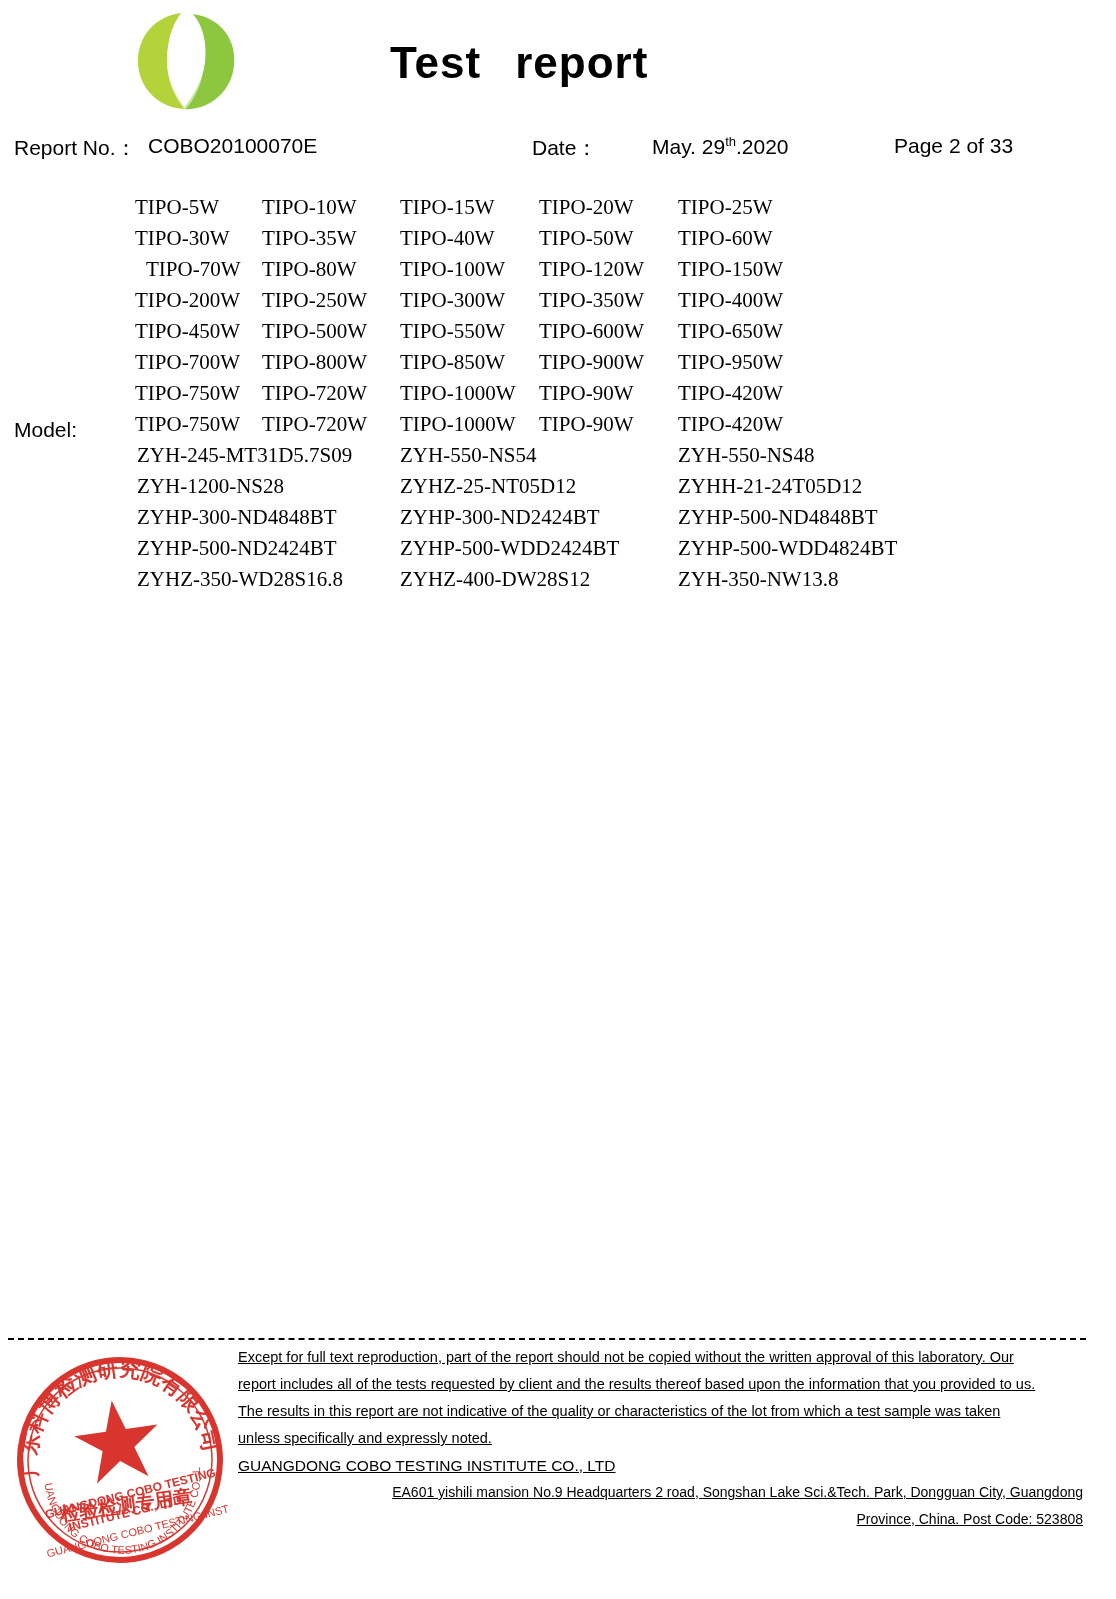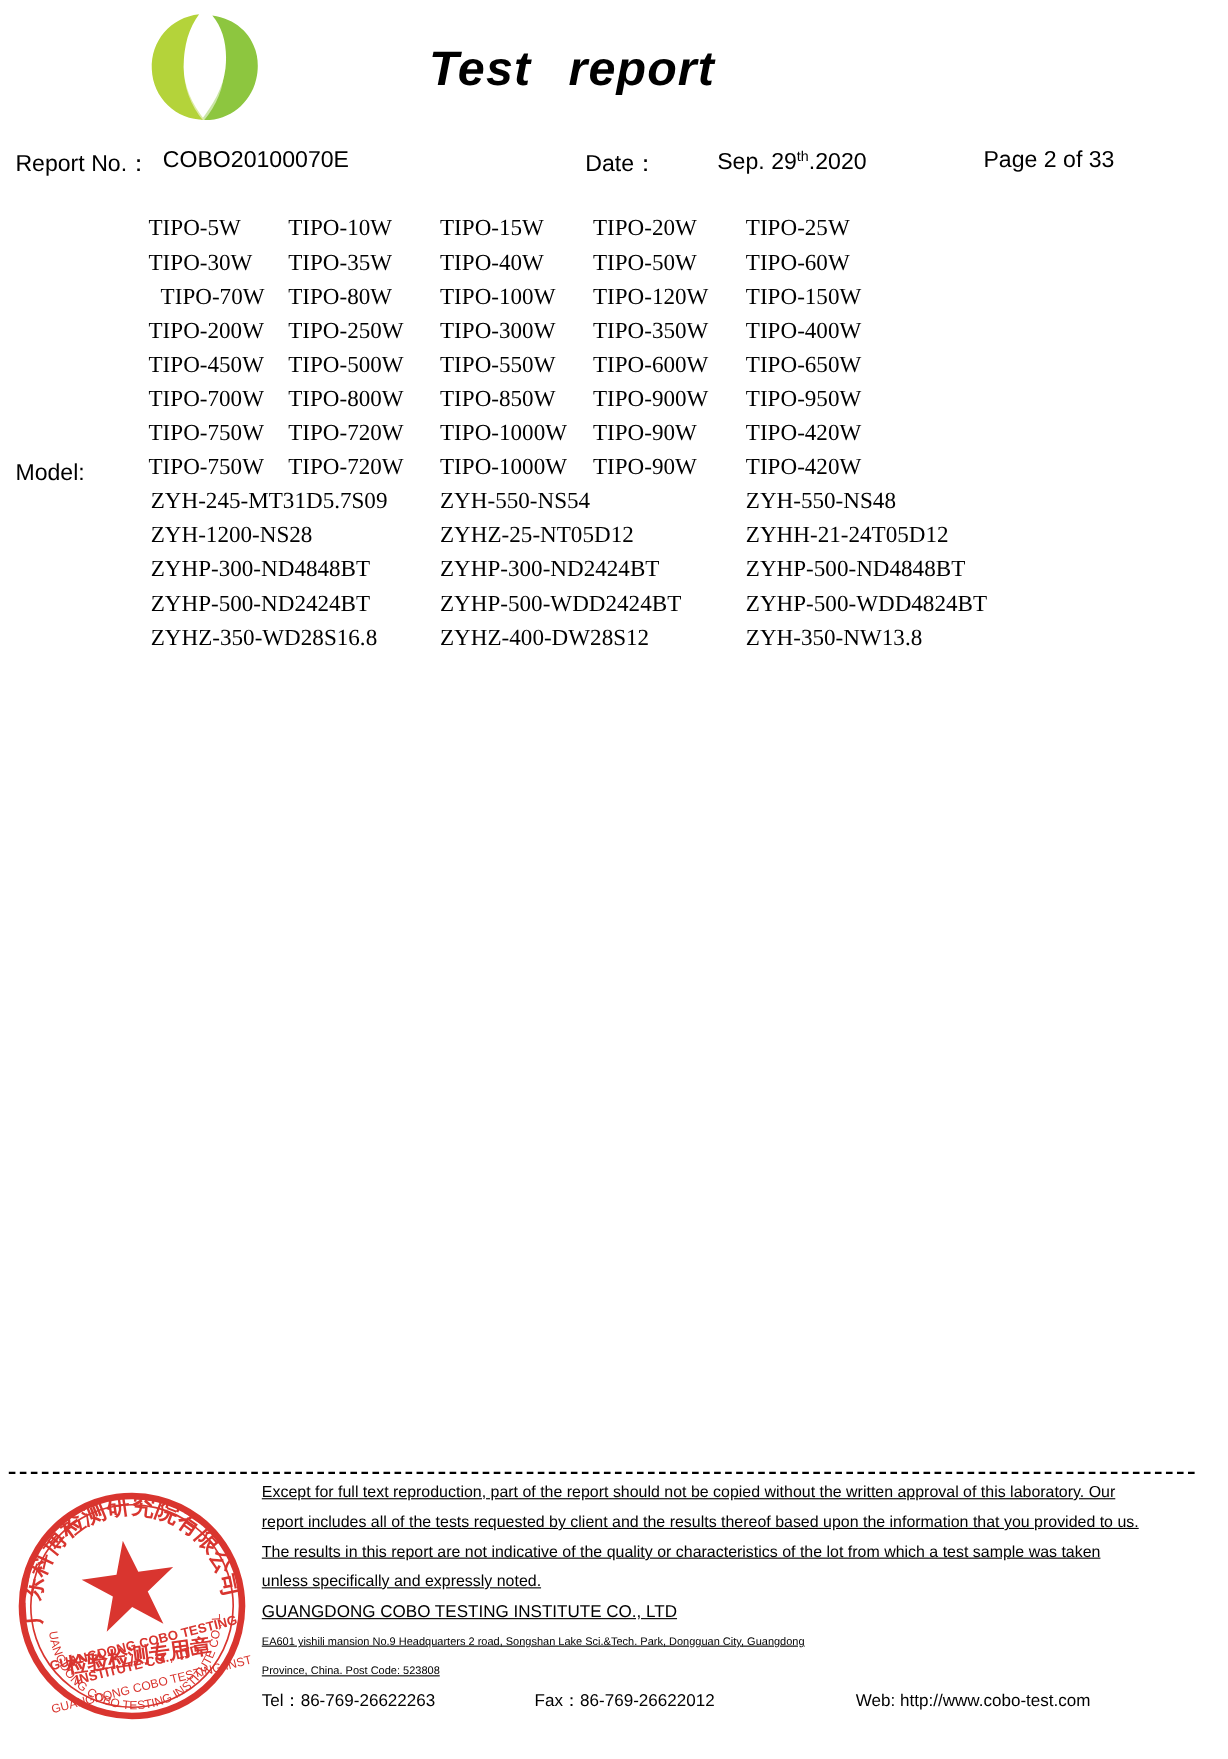--- a/index.html
+++ b/index.html
@@ -13,21 +13,20 @@
     position: relative;
     font-family: "Liberation Sans", sans-serif;
     color: #000;
     overflow: hidden;
   }
 
   
   .header {
     position: relative;
     height: 122px;
-    font-style: italic;
   }
   .logo {
     position: absolute;
     left: 133px;
     top: 10px;
     width: 106px;
     height: 102px;
   }
   .logo svg { display: block; }
   .report-title {
@@ -149,21 +148,22 @@
     line-height: 27px;
     font-family: "Liberation Sans", sans-serif;
     text-decoration: underline;
   }
   .footer-text p { margin: 0; }
   .footer-company {
     margin-top: 3px;
     font-size: 15.5px;
   }
   .footer-addr {
-    font-size: 10px;
+    font-size: 14px;
+    text-align: right;
   }
   .footer-contact {
     position: relative;
     font-size: 15.5px;
     height: 26px;
   }
   .footer-contact .tel { position: absolute; left: 0; top: 0; }
   .footer-contact .fax { position: absolute; left: 248px; top: 0; }
   .footer-contact .web { position: absolute; left: 540px; top: 0; }
 
@@ -193,21 +193,21 @@
   </div>
   <div class="report-title">
     <span>Test</span><span class="gap"></span><span>report</span>
   </div>
 </div>
 
 <div class="meta-row">
   <span class="meta-report-label">Report No.：</span>
   <span class="meta-report-value">COBO20100070E</span>
   <span class="meta-date-label">Date：</span>
-  <span class="meta-date-value"><span>Sep. 29</span><sup>th</sup><span>.2020</span></span>
+  <span class="meta-date-value"><span>May. 29</span><sup>th</sup><span>.2020</span></span>
   <span class="meta-page">Page 2 of 33</span>
 </div>
 
 <div class="model-label">Model:</div>
 
 <div class="model-block">
 
   <div class="tipo-row">
     <span class="c0">TIPO-5W</span>
     <span class="c1">TIPO-10W</span>
@@ -310,25 +310,20 @@
 
 <div class="footer">
   <div class="footer-text">
     <p>Except for full text reproduction, part of the report should not be copied without the written approval of this laboratory. Our</p>
     <p>report includes all of the tests requested by client and the results thereof based upon the information that you provided to us.</p>
     <p>The results in this report are not indicative of the quality or characteristics of the lot from which a test sample was taken</p>
     <p>unless specifically and expressly noted.</p>
     <p class="footer-company">GUANGDONG COBO TESTING INSTITUTE CO., LTD</p>
     <p class="footer-addr">EA601 yishili mansion No.9 Headquarters 2 road, Songshan Lake Sci.&amp;Tech. Park, Dongguan City, Guangdong</p>
     <p class="footer-addr">Province, China. Post Code: 523808</p>
-    <div class="footer-contact">
-      <span class="tel">Tel：86-769-26622263</span>
-      <span class="fax">Fax：86-769-26622012</span>
-      <span class="web">Web: http://www.cobo-test.com</span>
-    </div>
   </div>
 </div>
 
 <div class="stamp">
   <svg width="216" height="216" viewBox="0 0 216 216">
     <g transform="rotate(-8 108 108)">
       <circle cx="108" cy="108" r="100" fill="none" stroke="#d9352f" stroke-width="6"></circle>
       <circle cx="108" cy="108" r="92" fill="none" stroke="#d9352f" stroke-width="1.5"></circle>
       <path id="arcTop" d="M 24 108 A 84 84 0 0 1 192 108" fill="none"></path>
       <text font-family="'DejaVu Sans', sans-serif" font-size="21" fill="#d9352f" font-weight="bold">

